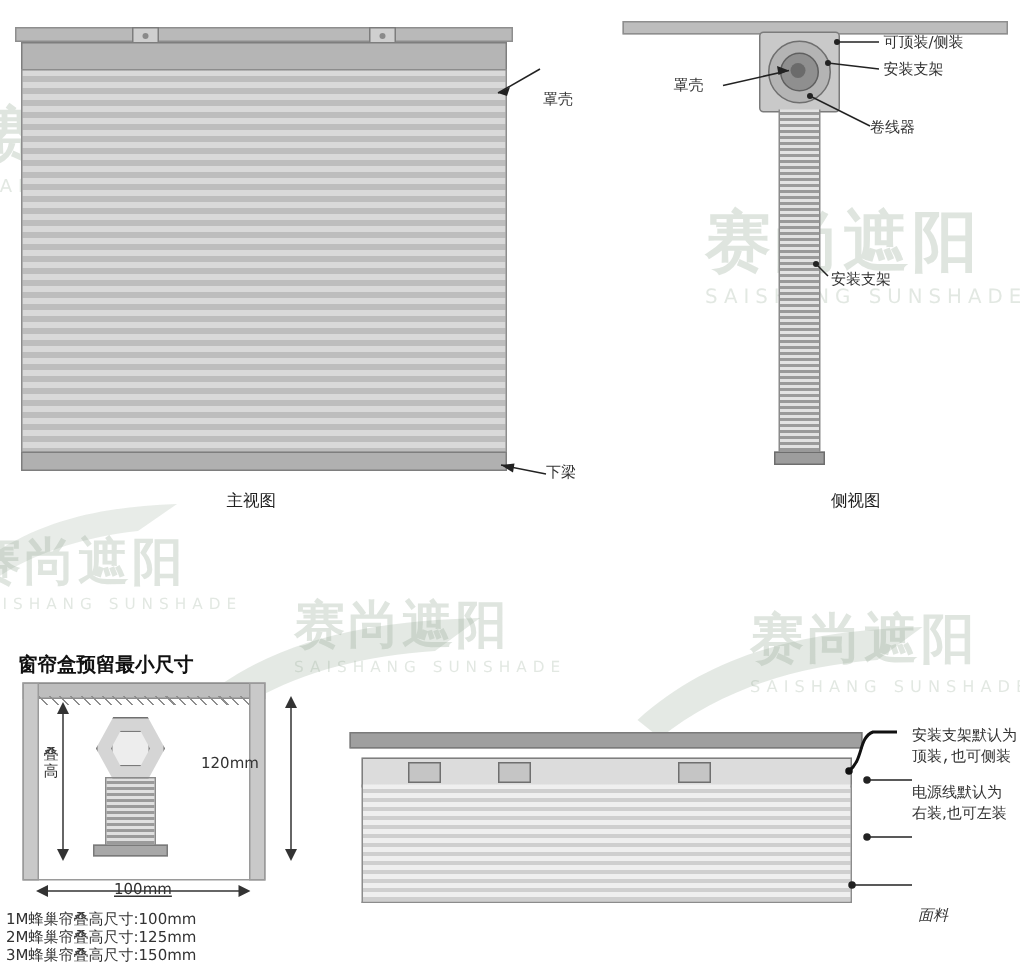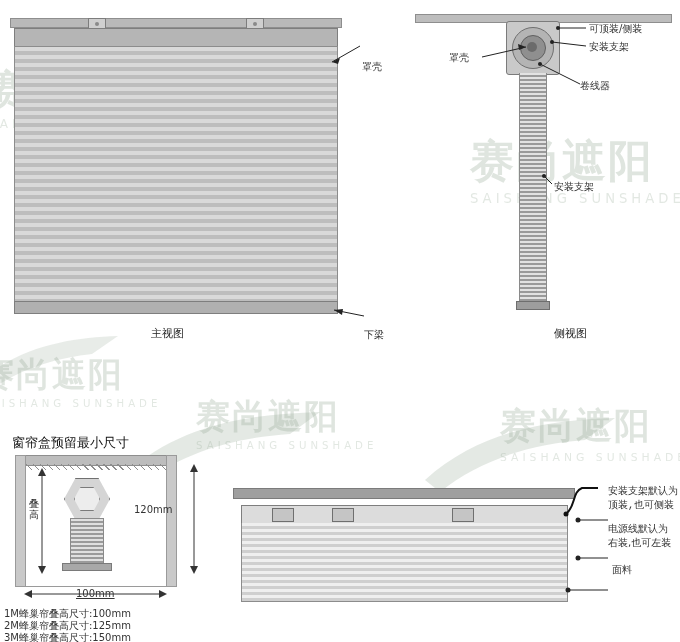--- a/index.html
+++ b/index.html
@@ -7,21 +7,21 @@
     width:680px;height:642px;
     background:#ffffff;
     font-family:"DejaVu Sans","Liberation Sans",sans-serif;
     position:relative;
     overflow:hidden;
     color:#222;
   }
   .abs{position:absolute;}
   .lbl{font-size:10px;color:#333;white-space:nowrap;line-height:1.35;}
   .caption{font-size:11px;color:#222;white-space:nowrap;}
-  .title{font-size:13px;font-weight:normal;color:#111;white-space:nowrap;}
+  .title{font-size:13px;font-weight:bold;color:#111;white-space:nowrap;}
 
   
   .wm{
     position:absolute;
     color:rgba(150,170,150,0.30);
     font-weight:bold;
     white-space:nowrap;
     pointer-events:none;
     letter-spacing:2px;
   }
@@ -117,21 +117,21 @@
 <svg class="abs" style="left:330px;top:40px;" width="50" height="30">
   <path d="M2,22 L30,6" stroke="#222" stroke-width="1" fill="none"></path>
   <path d="M2,22 L10,18 L8,24 Z" fill="#222"></path>
 </svg>
 <div class="abs lbl" style="left:362px;top:60px;">罩壳</div>
 
 <svg class="abs" style="left:332px;top:296px;" width="48" height="26">
   <path d="M2,14 L32,20" stroke="#222" stroke-width="1" fill="none"></path>
   <path d="M2,14 L11,13 L10,19 Z" fill="#222"></path>
 </svg>
-<div class="abs lbl" style="left:364px;top:328px;">下梁</div>
+<div class="abs lbl" style="left:364px;top:310px;font-family:Liberation Mono, monospace;">下梁</div>
 
 <div class="abs caption" style="left:151px;top:326px;">主视图</div>
 
 <div class="abs" id="side-ceiling"></div>
 <div class="abs" id="side-roller-box"></div>
 <div class="abs" id="side-roller-c1"></div>
 <div class="abs" id="side-roller-c2"></div>
 <div class="abs" id="side-roller-c3"></div>
 <div class="abs" id="side-fabric"></div>
 <div class="abs" id="side-bottom-bar"></div>
@@ -220,13 +220,13 @@
 </svg>
 
 <div class="abs lbl" style="left:608px;top:485px;font-family:Liberation Mono, monospace;">
   <span>安装支架默认为</span><br>
   <span>顶装,也可侧装</span>
 </div>
 <div class="abs lbl" style="left:608px;top:522px;">
   <span>电源线默认为</span><br>
   <span>右装,也可左装</span>
 </div>
-<div class="abs lbl" style="left:612px;top:563px;">面料</div>
+<div class="abs lbl" style="left:612px;top:604px;font-style:italic;">面料</div>
 
 </body></html>

